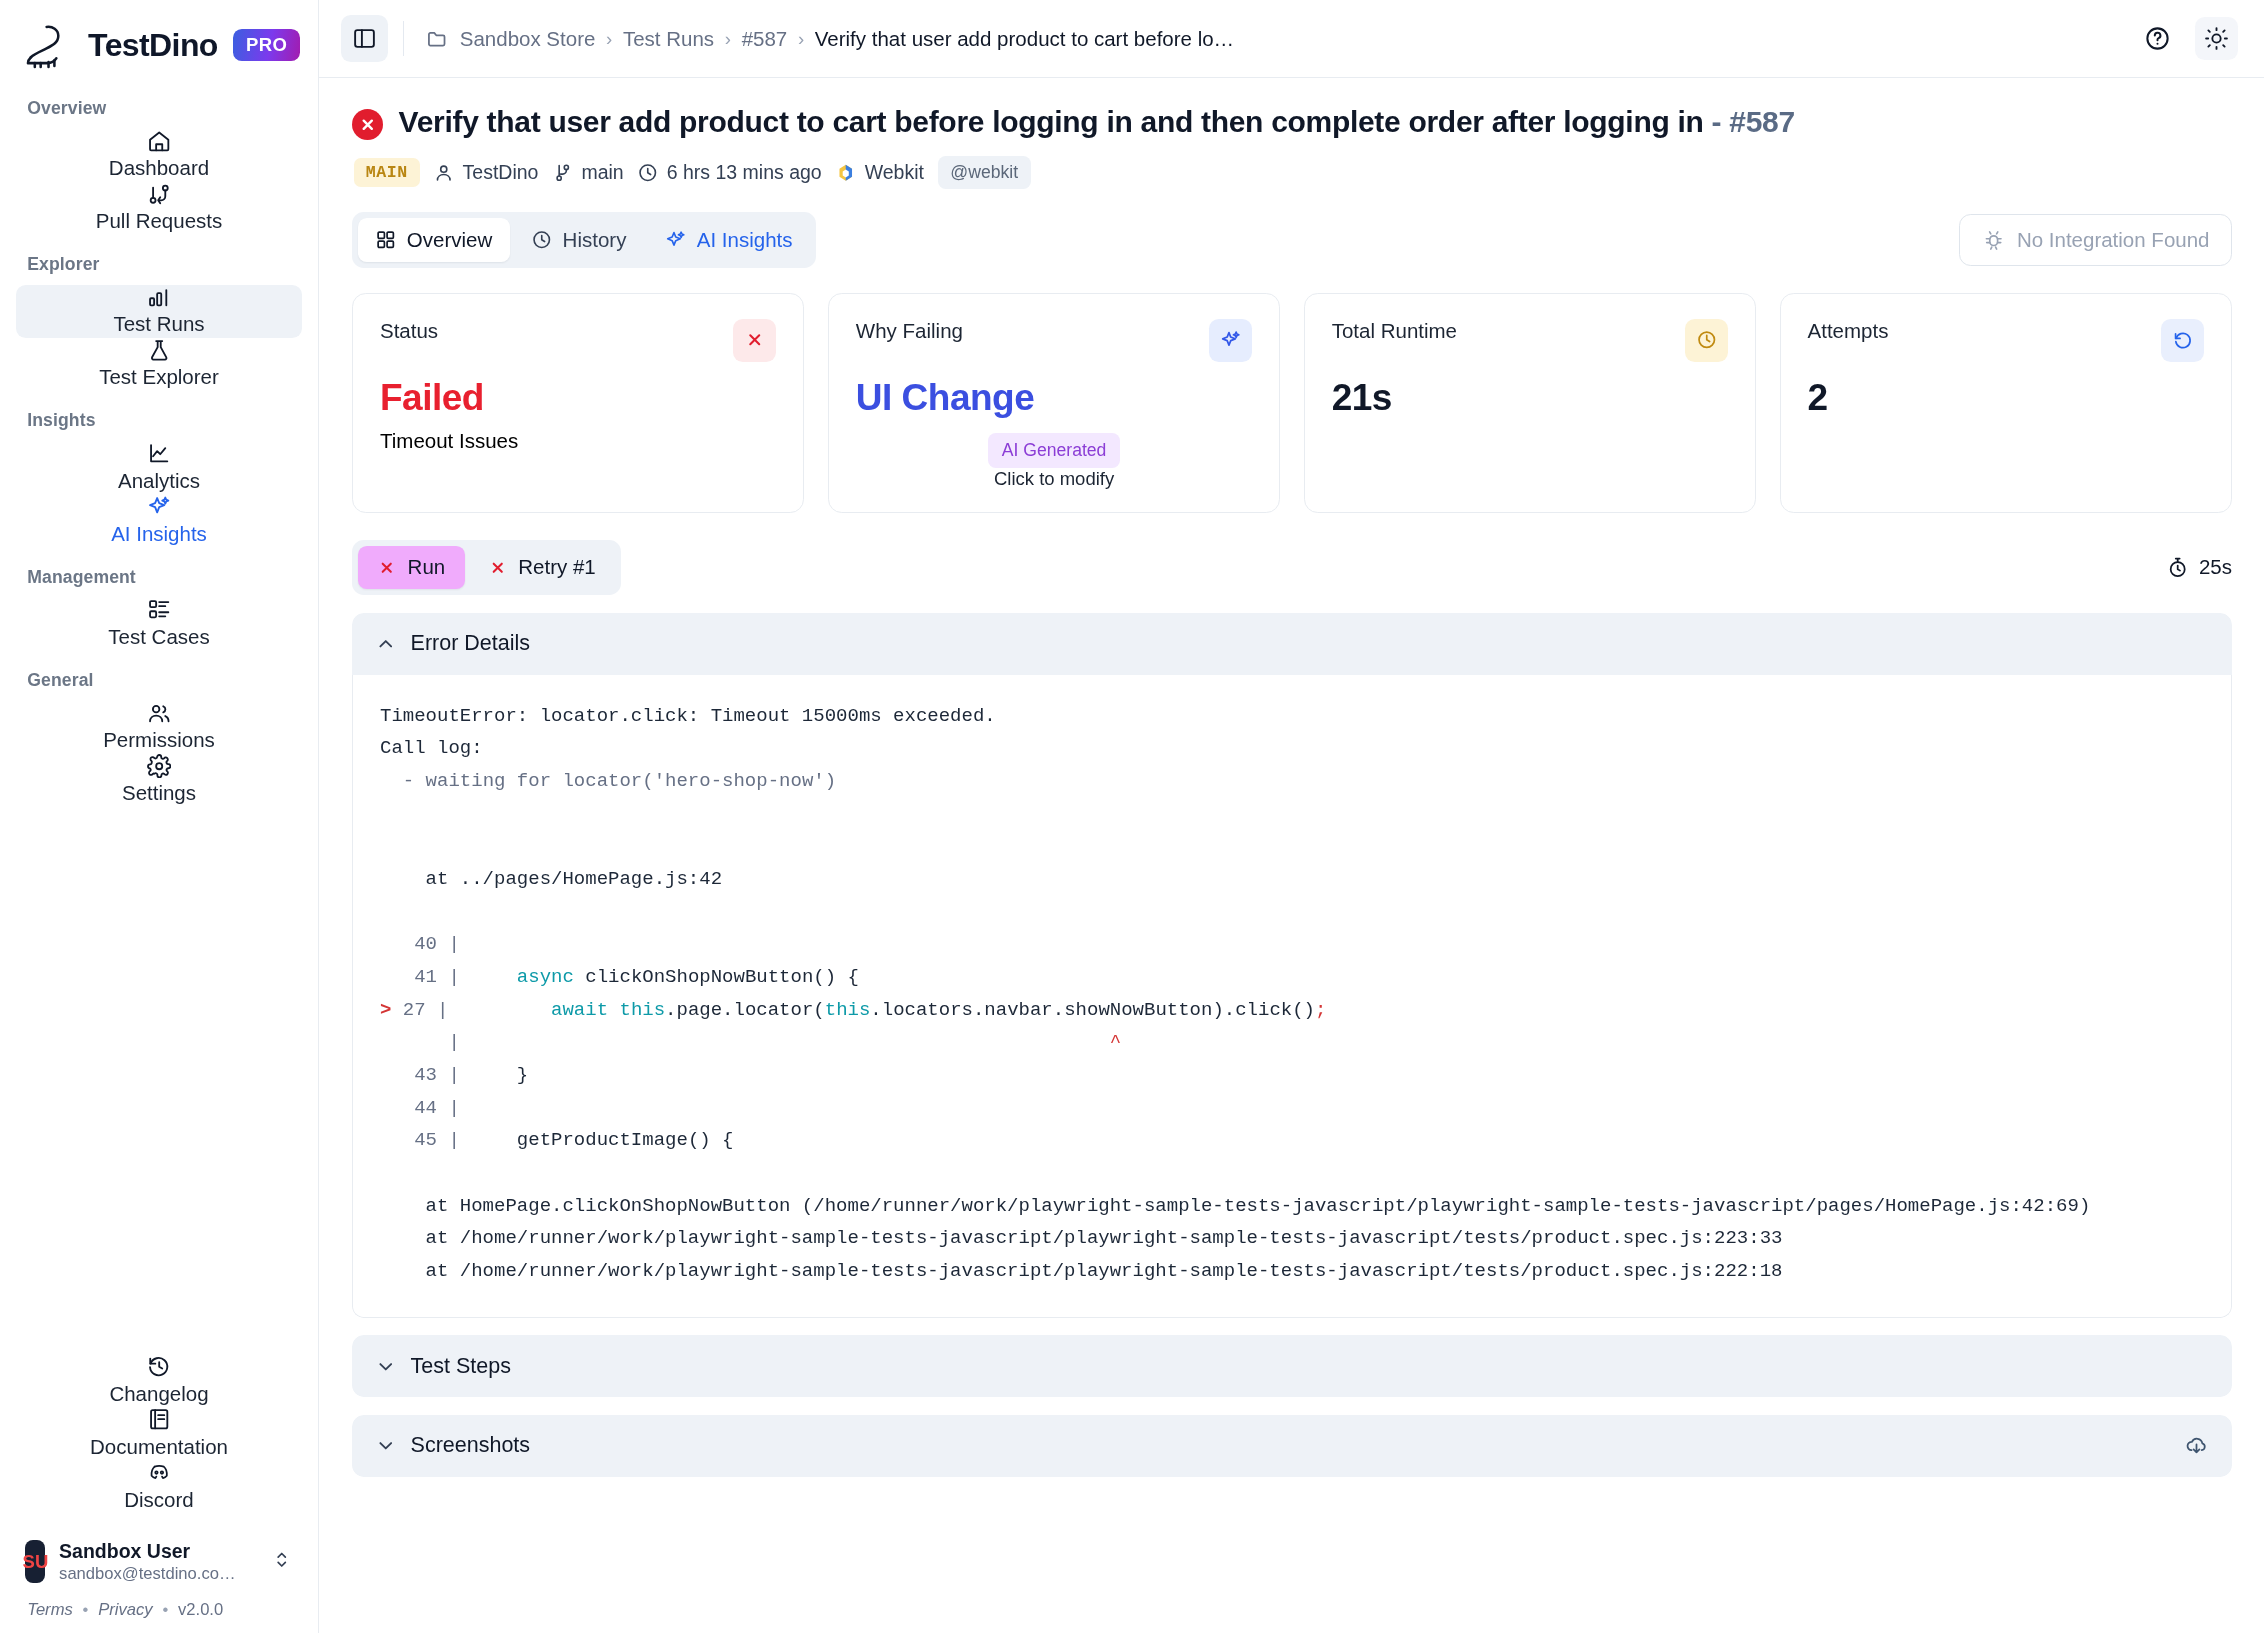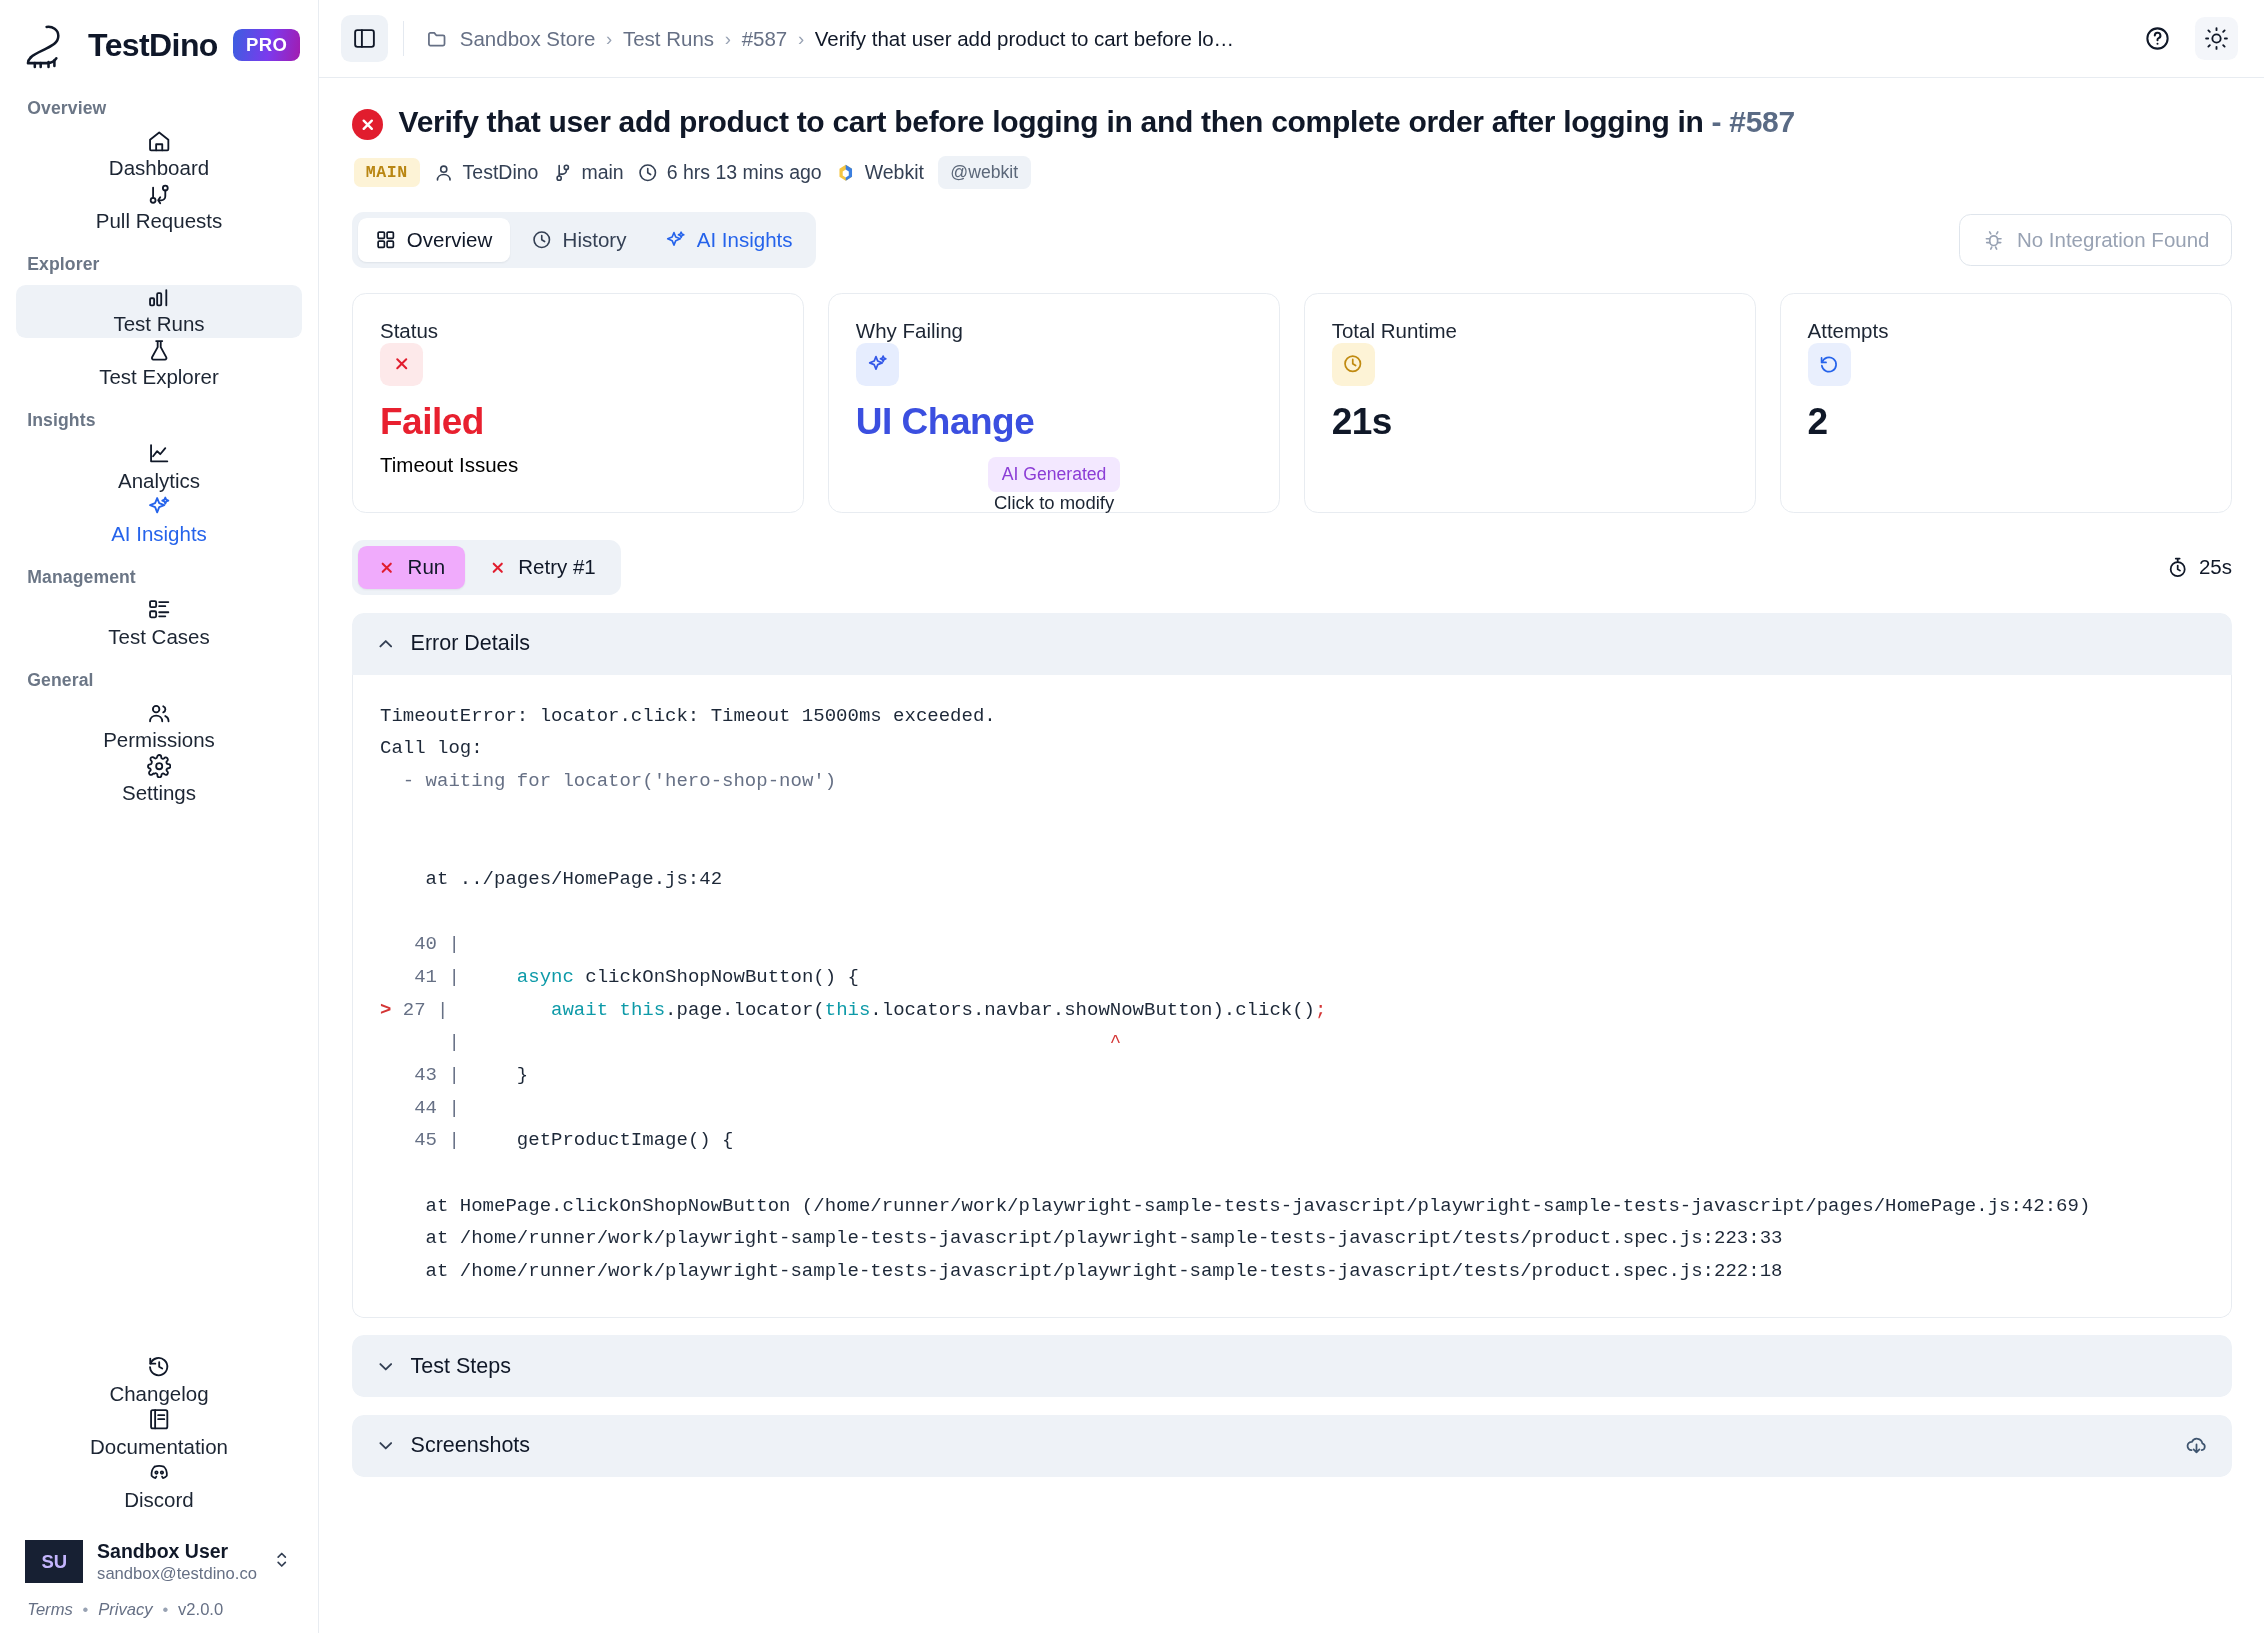--- a/index.html
+++ b/index.html
@@ -40,22 +40,22 @@
   }
   .nav-item .ico { width: 24.4px; height: 24.4px; flex: none; display:flex; align-items:center; justify-content:center;}
   .nav-item.active { background: #eef2f7; }
   .nav-item.accent { color: #2563eb; }
   .sidebar-bottom { position: absolute; bottom: 0; left: 0; right: 0; padding: 0 15.6px 13.7px 15.6px; }
   .user-card {
     display: flex; align-items: center; gap: 13.7px;
     padding: 9.8px 9.8px; border-radius: 11.7px; cursor: pointer; margin-top: 15.6px;
   }
   .avatar {
-    width: 58px; height: 43px; border-radius: 0; background: #172033;
-    color: #c4b5fd; font-size: 18.5px; font-weight: 600;
+    width: 20px; height: 43px; border-radius: 8px; background: #172033;
+    color: #ef4444; font-size: 18.5px; font-weight: 600;
     display: flex; align-items: center; justify-content: center; flex: none;
   }
   .user-meta { flex: 1; min-width: 0; }
   .user-name { font-size: 19.5px; font-weight: 700; color: #101828; line-height: 1.25; }
   .user-mail { font-size: 16.6px; color: #667085; line-height: 1.3; white-space: nowrap; overflow: hidden; }
   .updown { color: #667085; flex: none; }
   .legal { display: flex; gap: 9.8px; align-items: center; font-size: 16.6px; color: #667085; padding: 5.9px 11.7px 0 11.7px; }
   .legal a { color: #667085; text-decoration: none; cursor: pointer; font-style: italic; }
   .legal .dot { color: #98a2b3; }
 
@@ -112,21 +112,21 @@
     border: 1px solid #dfe5ec; border-radius: 11.7px; padding: 12.7px 21.5px;
     color: #98a2b3; font-size: 20.5px; background: #fff; cursor: pointer;
   }
 
   .cards { display: flex; gap: 23.4px; margin-top: 25px; }
   .card {
     flex: 1; min-width: 0; background: #fff; border: 1px solid #e8ecf1;
     border-radius: 13.7px; padding: 25px 27px 29px 27px; height: 220px;
     display: flex; flex-direction: column;
   }
-  .card-head { display: flex; align-items: flex-start; justify-content: space-between; flex-direction: column; }
+  .card-head { display: flex; align-items: flex-start; justify-content: space-between; }
   .card-label { font-size: 20.5px; color: #1c2533; font-weight: 400; }
   .card-ico { width: 43px; height: 43px; border-radius: 9.8px; display:flex; align-items:center; justify-content:center; flex:none; }
   .ico-red { background:#fde9ea; color:#e11d2e; }
   .ico-blue { background:#e6edfe; color:#3358e8; }
   .ico-amber { background:#fdf3d6; color:#c08a10; }
   .ico-lblue { background:#e9effd; color:#2563eb; }
   .card-value { font-size: 37px; font-weight: 700; margin-top: 15.6px; letter-spacing:-0.5px; }
   .v-failed { color: #e8202f; }
   .v-ui { color: #3b4fe0; }
   .v-plain { color: #101828; }

